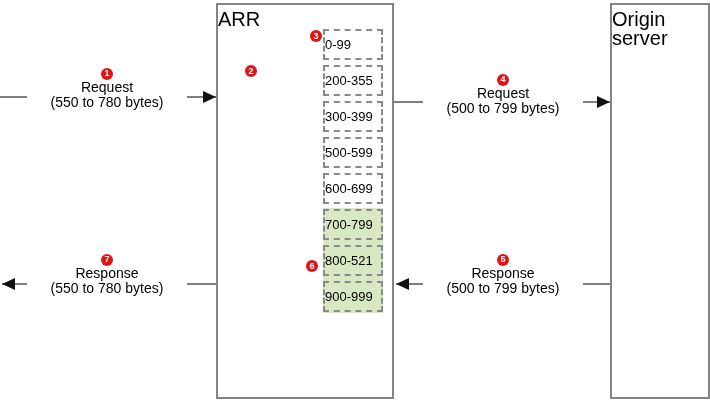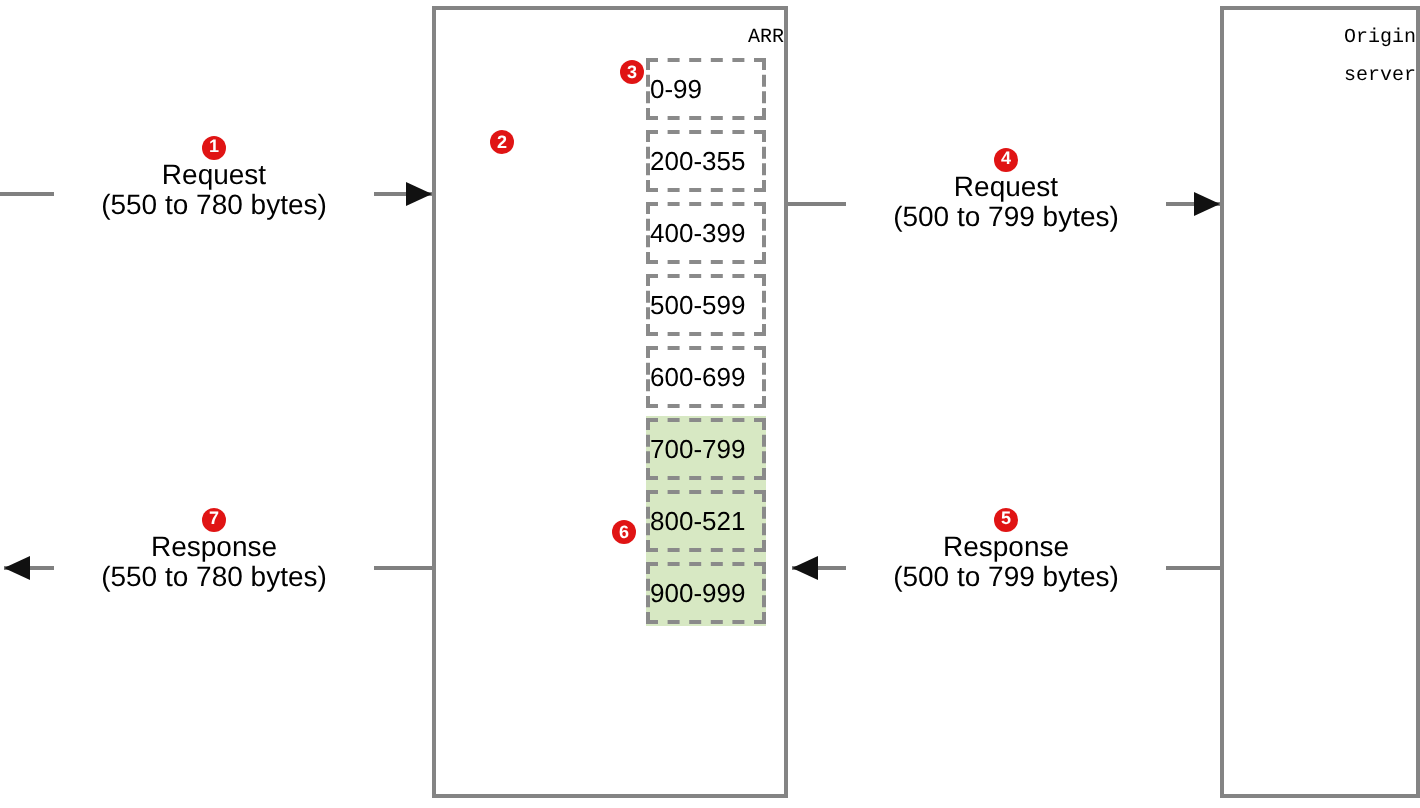--- a/index.html
+++ b/index.html
@@ -7,23 +7,22 @@
     position:relative;width:710px;height:404px;background:#fff;overflow:hidden;
     font-family:"Liberation Sans","DejaVu Sans",sans-serif;color:#000;
   }
   .node-box{
     position:absolute;top:3px;height:396px;box-sizing:border-box;
     border:2px solid var(--border-color,#848484);background:#fff;
   }
   #arr-box{left:216px;width:178px;}
   #origin-box{left:610px;width:100px;}
   .node-title{
-    text-align:right;padding-top:5px;font-size:10px;line-height:19px;
+    text-align:left;padding-top:5px;font-size:20px;line-height:19px;
     white-space:pre-line;
-    font-family:Liberation Mono, monospace;
   }
   #range-stack{
     position:absolute;left:323px;top:29px;width:60px;
   }
   .cached-overlay{
     position:absolute;left:0;top:179px;width:100%;height:105px;
     background:var(--cached-fill,#d7e8c3);
   }
   .range-row{
     position:relative;box-sizing:border-box;width:60px;height:31px;margin-bottom:5px;
@@ -88,21 +87,21 @@
 
   <div id="range-stack">
     <div class="cached-overlay"></div>
   <div class="range-row">
         <span>0-99</span>
       </div>
       <div class="range-row">
         <span>200-355</span>
       </div>
       <div class="range-row">
-        <span>400-399</span>
+        <span>300-399</span>
       </div>
       <div class="range-row">
         <span>500-599</span>
       </div>
       <div class="range-row">
         <span>600-699</span>
       </div>
       <div class="range-row">
         <span>700-799</span>
       </div>

